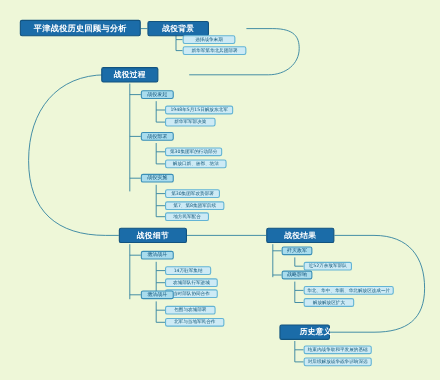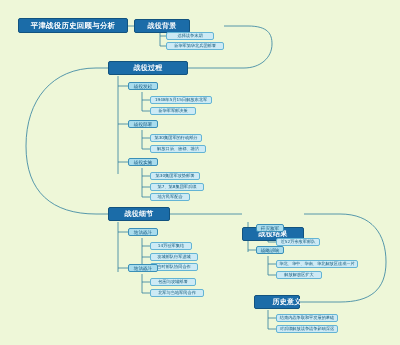--- a/index.html
+++ b/index.html
@@ -112,21 +112,21 @@
   <div class="node n-root" style="left:18px;top:18px;width:110px;">
     <span>平津战役历史回顾与分析</span>
   </div>
   <div class="node n-leaf" style="left:166px;top:32px;width:48px;">
     <span>选择战争末期</span>
   </div>
   <div class="node n-leaf" style="left:166px;top:42px;width:58px;">
     <span>新华军第华北兵团部署</span>
   </div>
 
-  <div class="node n-sec" style="left:108px;top:61px;width:80px;">
+  <div class="node n-sec" style="left:92px;top:61px;width:52px;">
     <span>战役过程</span>
   </div>
 
   <div class="node n-mid" style="left:128px;top:82px;width:30px;">
     <span>战役发起</span>
   </div>
   <div class="node n-leaf" style="left:150px;top:96px;width:62px;">
     <span>1948年5月15日解放东北军</span>
   </div>
   <div class="node n-leaf" style="left:150px;top:107px;width:46px;">
@@ -176,21 +176,21 @@
   <div class="node n-mid" style="left:128px;top:264px;width:30px;">
     <span>塘沽战斗</span>
   </div>
   <div class="node n-leaf" style="left:150px;top:278px;width:46px;">
     <span>包围与攻城部署</span>
   </div>
   <div class="node n-leaf" style="left:150px;top:289px;width:54px;">
     <span>北军与当地军民合作</span>
   </div>
 
-  <div class="node n-sec" style="left:242px;top:207px;width:62px;margin-top:20px;">
+  <div class="node n-sec" style="left:242px;top:207px;width:62px;">
     <span>战役结果</span>
   </div>
 
   <div class="node n-mid" style="left:256px;top:224px;width:28px;">
     <span>歼灭敌军</span>
   </div>
   <div class="node n-leaf" style="left:276px;top:238px;width:44px;">
     <span>近52万余敌军部队</span>
   </div>
 

